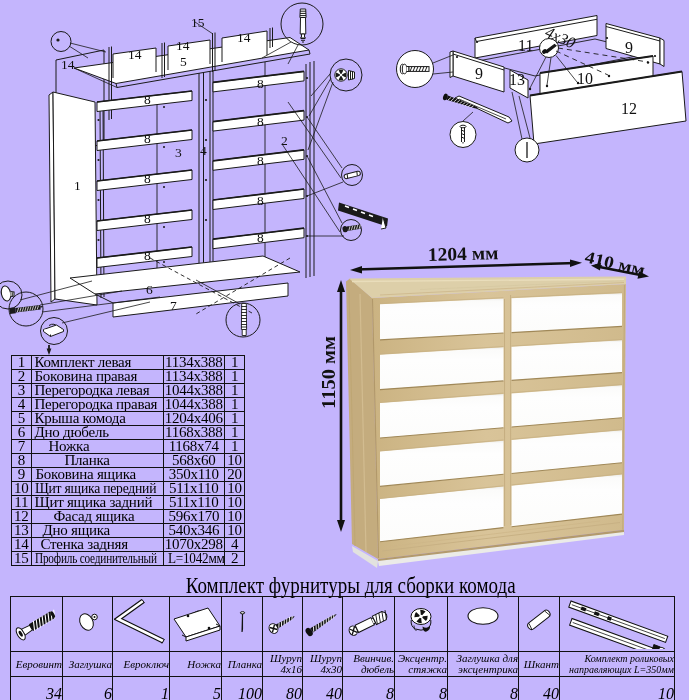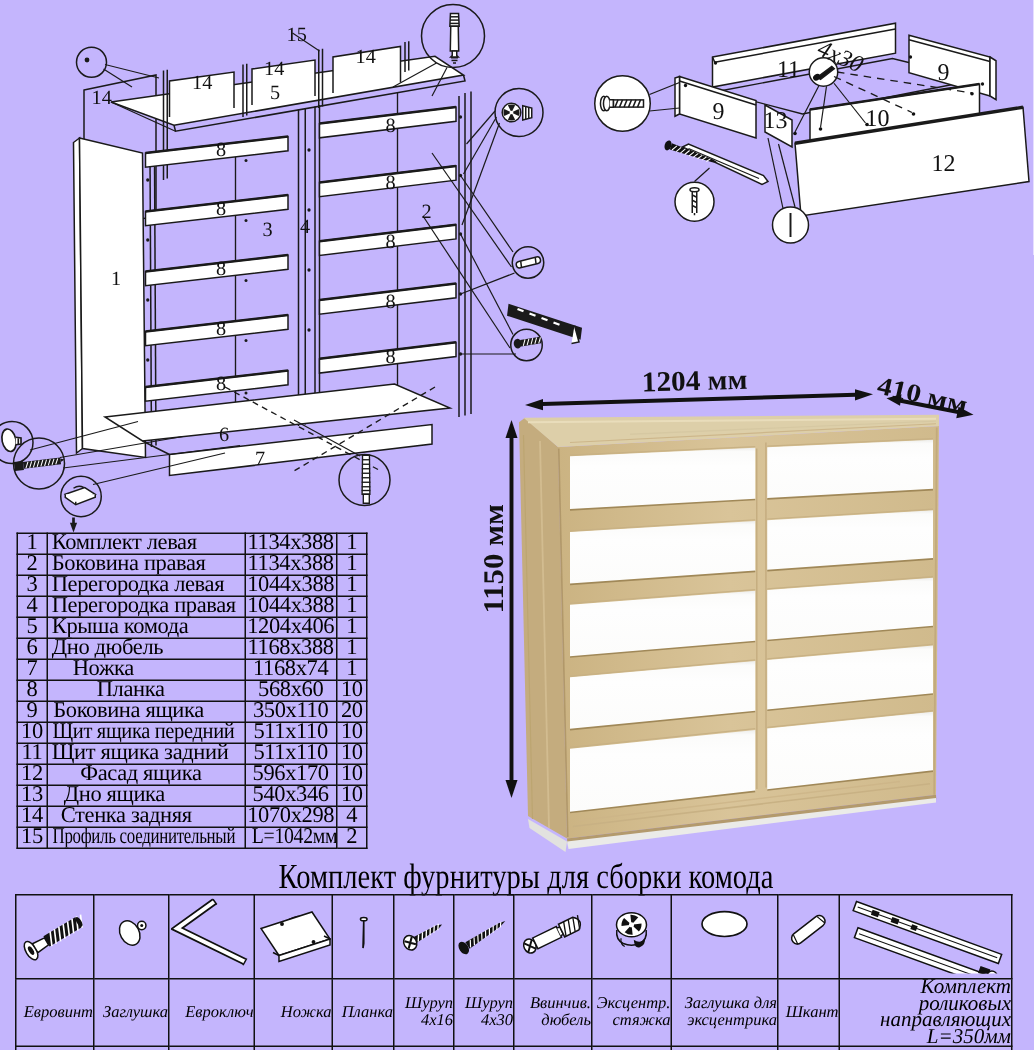--- a/index.html
+++ b/index.html
@@ -681,21 +681,21 @@
           <td>Заглушка</td>
           <td>Евроключ</td>
           <td>Ножка</td>
           <td>Планка</td>
 <td>Шуруп<br>4x16</td>
           <td>Шуруп<br>4x30</td>
           <td>Ввинчив.<br>дюбель</td>
           <td>Эксцентр.<br>стяжка</td>
 <td>Заглушка для<br>эксцентрика</td>
           <td>Шкант</td>
-          <td style="font-size:14px">Комплект роликовых<br>направляющих L=350мм</td>
+          <td style="font-size:10px">Комплект роликовых<br>направляющих L=350мм</td>
 </tr>
 <tr style="height:33px;font-size:16px;line-height:17px">
 <td>34</td>
           <td>6</td>
           <td>1</td>
           <td>5</td>
           <td>100</td>
           <td>80</td>
           <td>40</td>
           <td>8</td>

